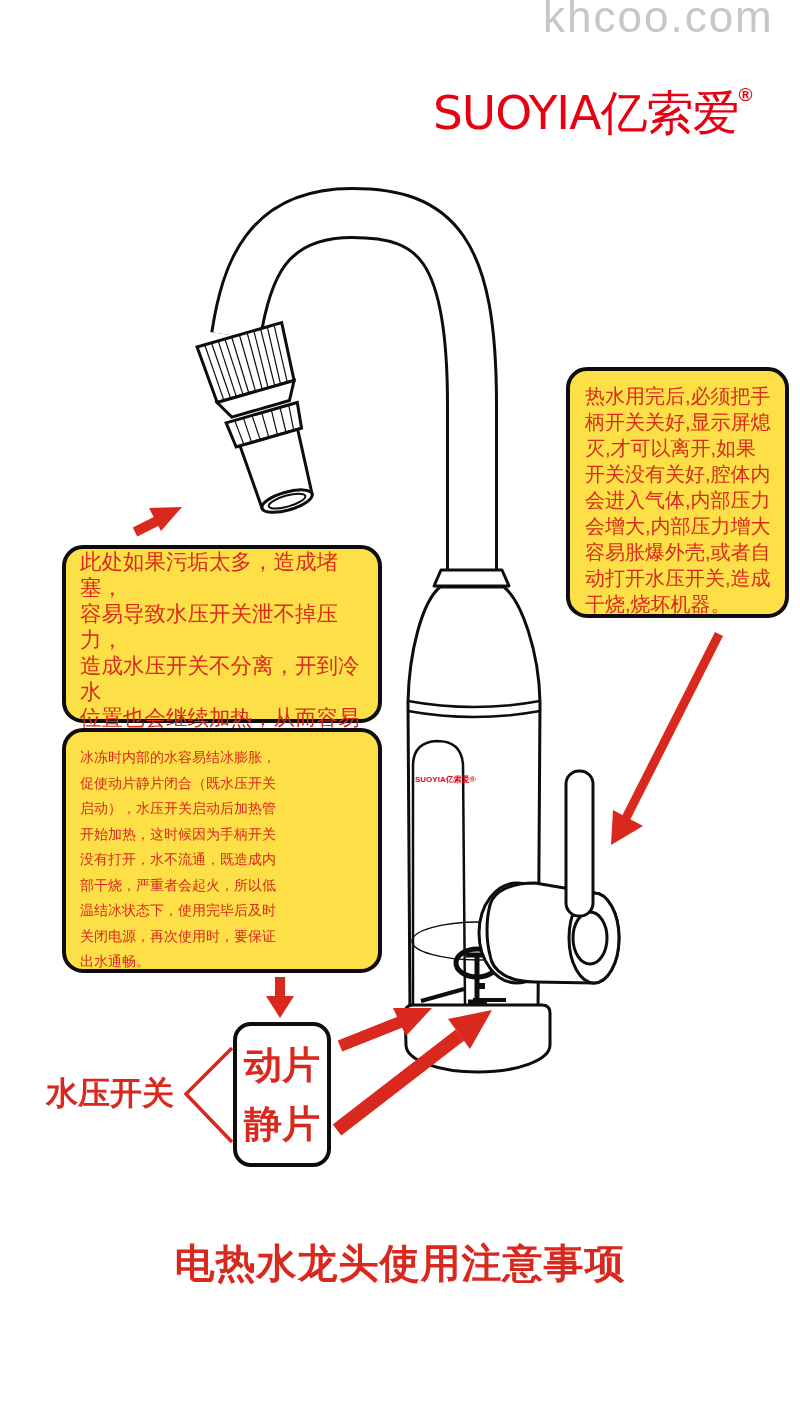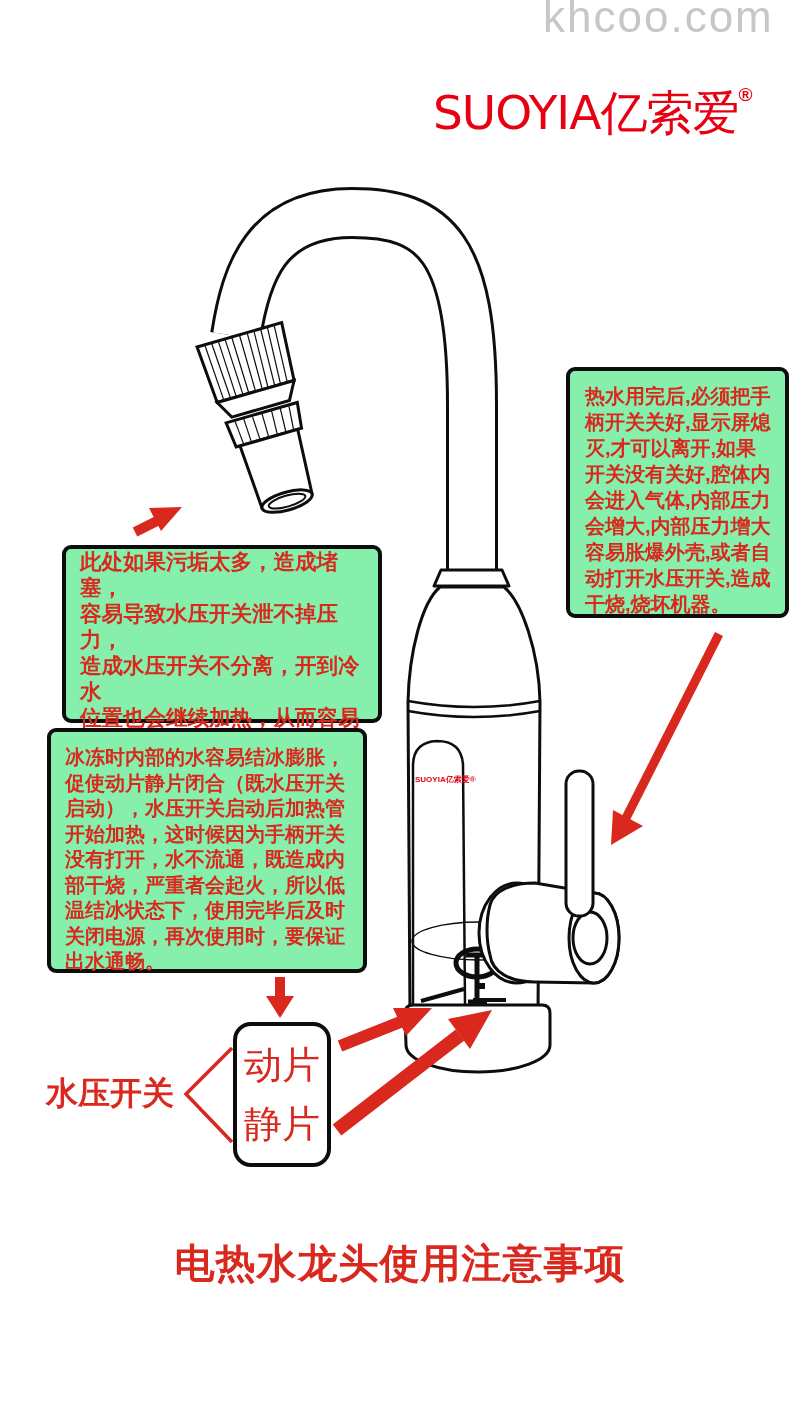--- a/index.html
+++ b/index.html
@@ -8,33 +8,33 @@
   .abs{position:absolute;}
   
   #watermark{left:543px;top:-8px;font-size:44px;color:#c7c7c7;letter-spacing:2px;
              font-family:"Liberation Sans",sans-serif;}
   
   #brand{left:433px;top:82px;white-space:nowrap;}
   #brand .logo-main{font-size:47px;font-weight:400;color:#e60012;letter-spacing:-1px;
                     font-family:"DejaVu Sans","Liberation Sans",sans-serif;}
   #brand .logo-reg{font-size:19px;font-weight:700;color:#e60012;vertical-align:28px;}
   
-  .note-box{border:4px solid #0d0d0d;border-radius:9px;background:#86efac;
-            color:#d9281e;font-weight:bold;white-space:pre-line;box-sizing:border-box;}
+  .note-box{border:4px solid #0d0d0d;border-radius:21px;background:#fde047;
+            color:#d9281e;font-weight:normal;white-space:pre-line;box-sizing:border-box;}
   #note-right{left:566px;top:367px;width:223px;height:251px;padding:12px 10px 0 15px;
               font-size:20px;line-height:26px;letter-spacing:0px;}
   #note-left-1{left:62px;top:545px;width:320px;height:178px;padding:0 8px 0 14px;
                font-size:21.5px;line-height:26px;}
-  #note-left-2{left:47px;top:728px;width:320px;height:245px;padding:13px 8px 0 14px;
-               font-size:20px;line-height:25.5px;}
+  #note-left-2{left:62px;top:728px;width:320px;height:245px;padding:13px 8px 0 14px;
+               font-size:14px;line-height:25.5px;}
   
   #piece-box{left:233px;top:1022px;width:98px;height:145px;border:4px solid #0d0d0d;
              border-radius:18px;background:#fff;box-sizing:border-box;
              display:flex;flex-direction:column;justify-content:space-evenly;align-items:center;}
-  .piece-label{font-size:38px;font-weight:normal;color:#d9281e;line-height:1;}
+  .piece-label{font-size:38px;font-weight:bold;color:#d9281e;line-height:1;}
   
   #pressure-label{left:46px;top:1072px;font-size:32px;font-weight:bold;color:#d9281e;}
   
   #main-title{left:0;top:1236px;width:800px;text-align:center;font-size:40px;
               font-weight:bold;color:#d9281e;letter-spacing:1px;}
   svg text{font-family:"Liberation Sans","DejaVu Sans",sans-serif;}
 </style>
 </head>
 <body>
 

